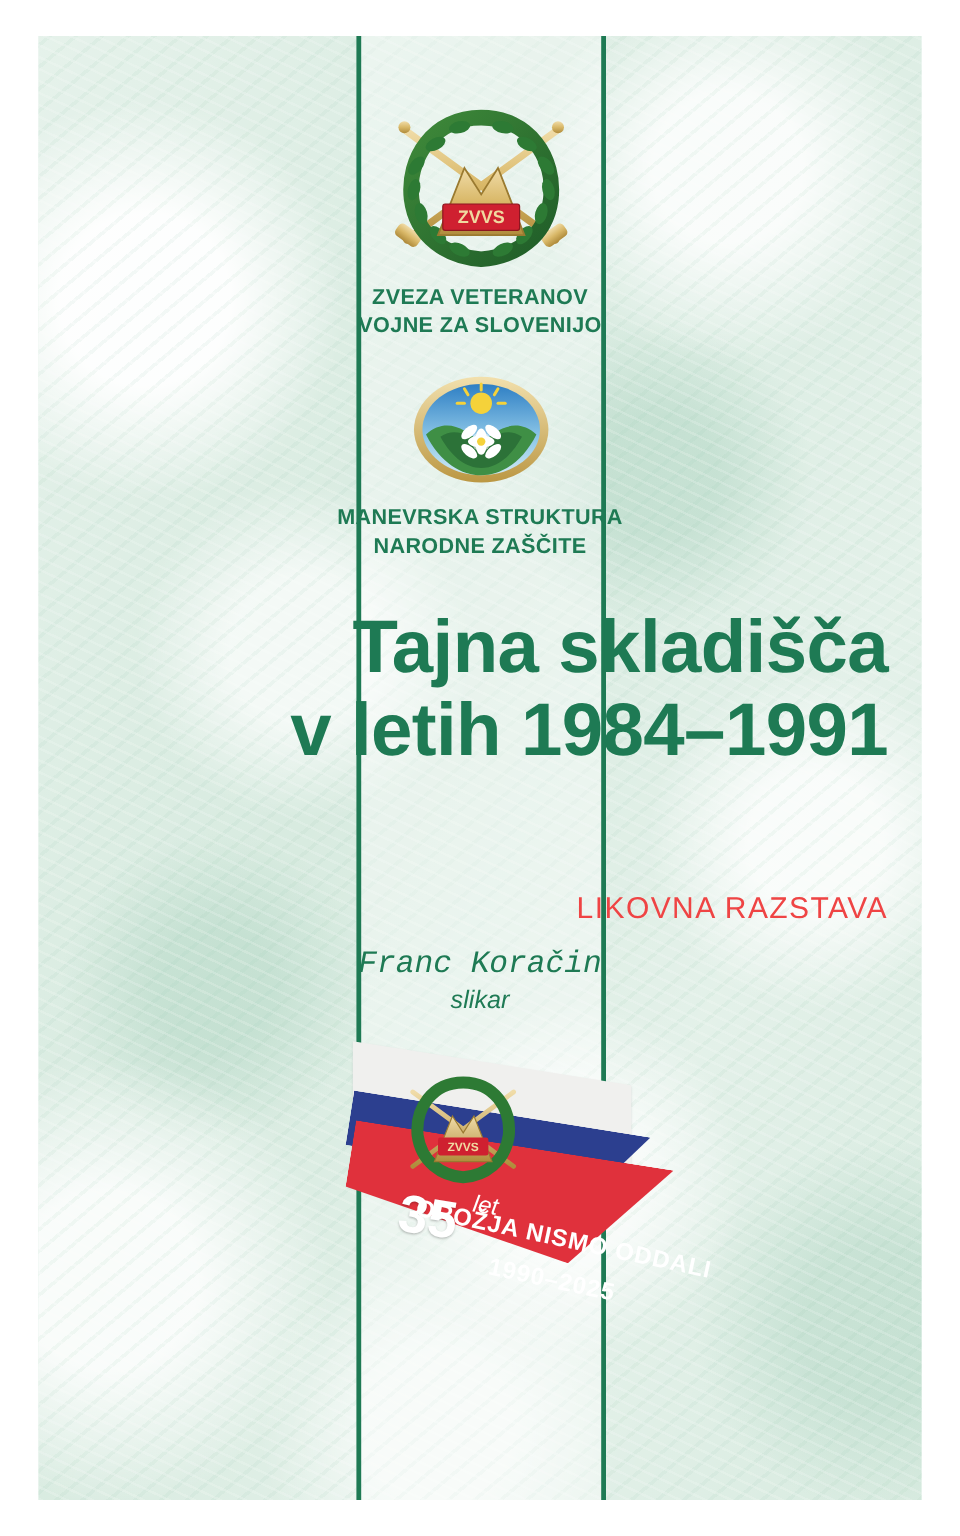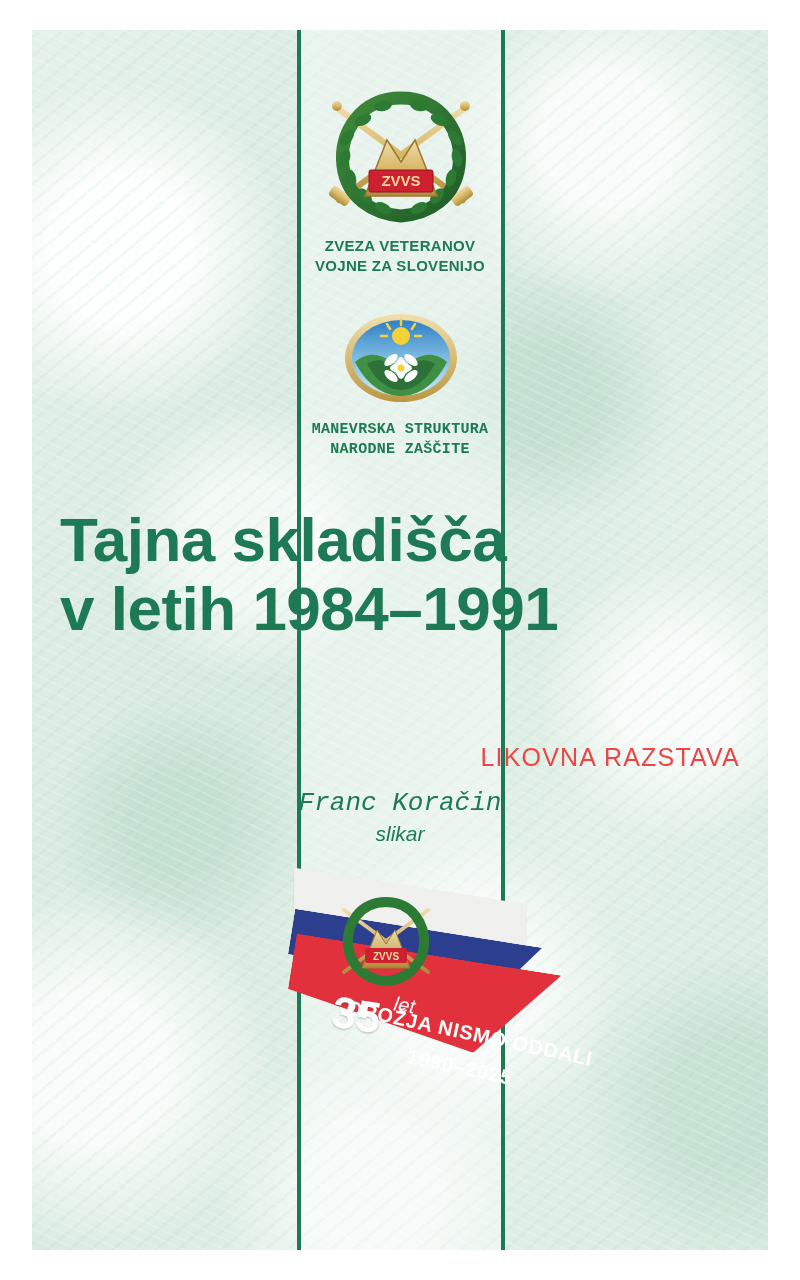--- a/index.html
+++ b/index.html
@@ -90,34 +90,34 @@
     width: 116px;
     height: 96px;
   }
   .org-caption {
     position: absolute;
     width: 300px;
     left: 250px;
     text-align: center;
     color: #1e7a54;
     font-weight: bold;
-    font-size: 15px;
+    font-size: 18px;
     letter-spacing: 0.3px;
     line-height: 1.33;
   }
   .org-caption.zvvs { top: 236px; }
-  .org-caption.mszn { top: 420px; font-family: Liberation Mono, monospace; }
+  .org-caption.mszn { top: 420px; }
 
   
   .title {
     position: absolute;
     left: 60px;
     top: 505px;
     width: 680px;
-    text-align: left;
+    text-align: right;
     color: #1e7a54;
     font-weight: bold;
     font-size: 62px;
     line-height: 1.12;
     letter-spacing: -0.5px;
   }
   .title .l1, .title .l2, .title .l3 { display: block; }
 
   .subtitle {
     position: absolute;

